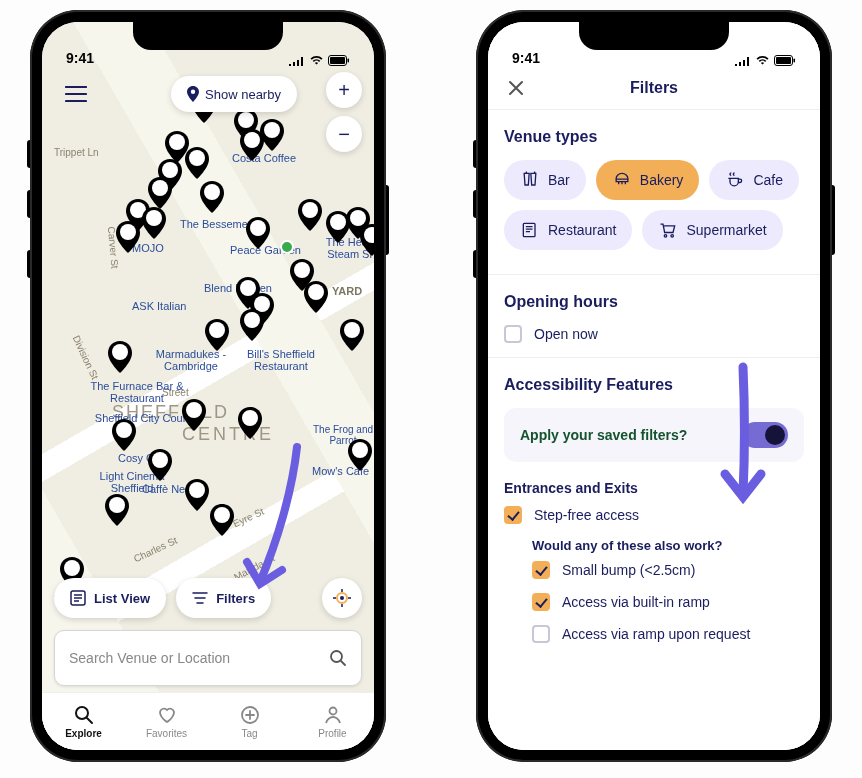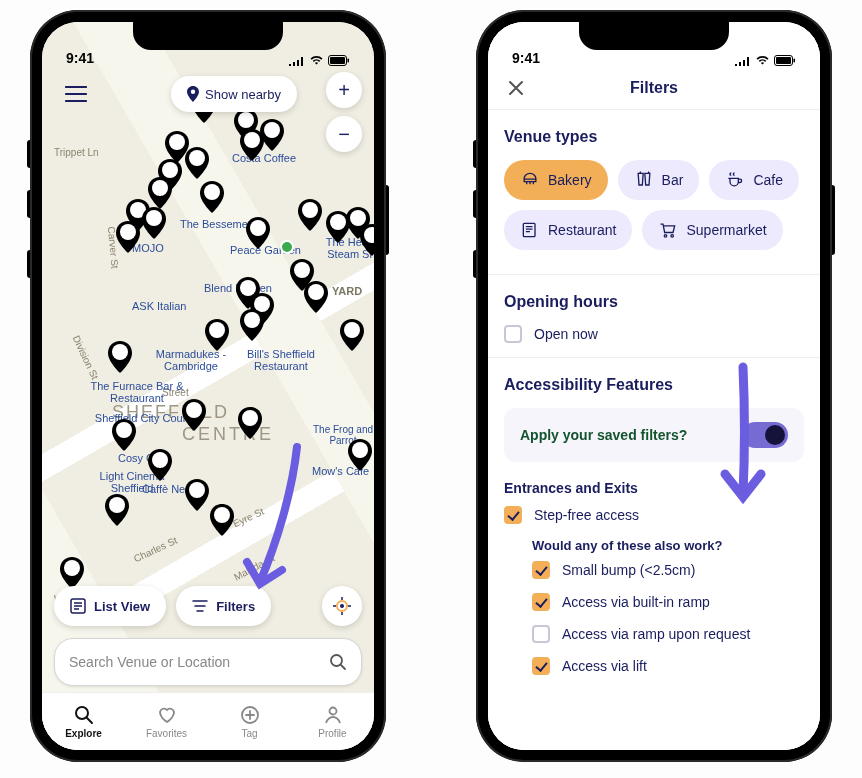--- a/index.html
+++ b/index.html
@@ -161,22 +161,22 @@
     box-shadow:0 2px 6px rgba(0,0,0,0.15);
   }
   .locate-btn{
     width:40px;height:40px;border-radius:50%;background:#fff;
     display:flex;align-items:center;justify-content:center;
     box-shadow:0 2px 6px rgba(0,0,0,0.15);
     margin-left:auto;
   }
   .search-bar{
     background:#fff;
-    height:48px;
-    border-radius:19px;
+    height:56px;
+    border-radius:10px;
     border:1px solid #d6d6d6;
     display:flex; align-items:center;
     padding:0 14px;
     box-shadow:0 1px 3px rgba(0,0,0,0.1);
   }
   .search-bar input{
     flex:1; border:none; outline:none; font-size:14px; color:#555;
     background:transparent;
   }
   .search-bar input::placeholder{ color:#888; }
@@ -688,31 +688,31 @@
           <svg width="16" height="16" viewBox="0 0 16 16">
               <path stroke="#555" stroke-width="2" stroke-linecap="round" d="M2 2l12 12M14 2L2 14"></path>
             </svg>
         </div>
         <div class="title">Filters</div>
       </div>
 
       <div class="filters-body">
         <div class="section-h">Venue types</div>
         <div class="venue-chips">
+          <div class="vchip">
+            <svg viewBox="0 0 24 24">
+                <path fill="none" stroke="#1a1d5e" stroke-width="1.6" d="M5 4h6l-1 14H6L5 4zM13 4h6l-1 14h-4l-1-14zM7 4l1-2M17 4l1-2"></path>
+              </svg>
+            <span>Bar</span>
+          </div>
           <div class="vchip selected">
             <svg viewBox="0 0 24 24">
                 <path fill="none" stroke="#1a1d5e" stroke-width="1.6" d="M5 10c0-3 3-6 7-6s7 3 7 6v1H5v-1zM5 11h14v3H5zM8 14v3M12 14v3M16 14v3"></path>
               </svg>
             <span>Bakery</span>
-          </div>
-          <div class="vchip">
-            <svg viewBox="0 0 24 24">
-                <path fill="none" stroke="#1a1d5e" stroke-width="1.6" d="M5 4h6l-1 14H6L5 4zM13 4h6l-1 14h-4l-1-14zM7 4l1-2M17 4l1-2"></path>
-              </svg>
-            <span>Bar</span>
           </div>
           <div class="vchip">
             <svg viewBox="0 0 24 24">
                 <path fill="none" stroke="#1a1d5e" stroke-width="1.6" d="M4 10h12v4a5 5 0 01-10 0v-4zM16 11h2a2 2 0 010 4h-2M7 3c0 1-1 1-1 2s1 1 1 2M11 3c0 1-1 1-1 2s1 1 1 2"></path>
               </svg>
             <span>Cafe</span>
           </div>
           <div class="vchip">
             <svg viewBox="0 0 24 24">
                 <rect x="4" y="4" width="14" height="16" rx="1" fill="none" stroke="#1a1d5e" stroke-width="1.6"></rect>
@@ -757,24 +757,20 @@
           <span>Small bump (&lt;2.5cm)</span>
         </div>
         <div class="checkbox-row sub">
           <div class="cb checked"></div>
           <span>Access via built-in ramp</span>
         </div>
         <div class="checkbox-row sub">
           <div class="cb"></div>
           <span>Access via ramp upon request</span>
         </div>
-        <div class="checkbox-row sub">
-          <div class="cb checked"></div>
-          <span>Access via lift</span>
-        </div>
       </div>
     </div>
 
     <div class="arrow" style="left:225px;top:340px;">
       <svg width="60" height="150" viewBox="0 0 60 150">
         <path fill="none" stroke="#6a5de0" stroke-width="9" stroke-linecap="round" d="M30 5 C32 50 32 90 30 132"></path>
         <path fill="none" stroke="#6a5de0" stroke-width="9" stroke-linecap="round" d="M12 112 L30 135 L48 112"></path>
       </svg>
     </div>
 

